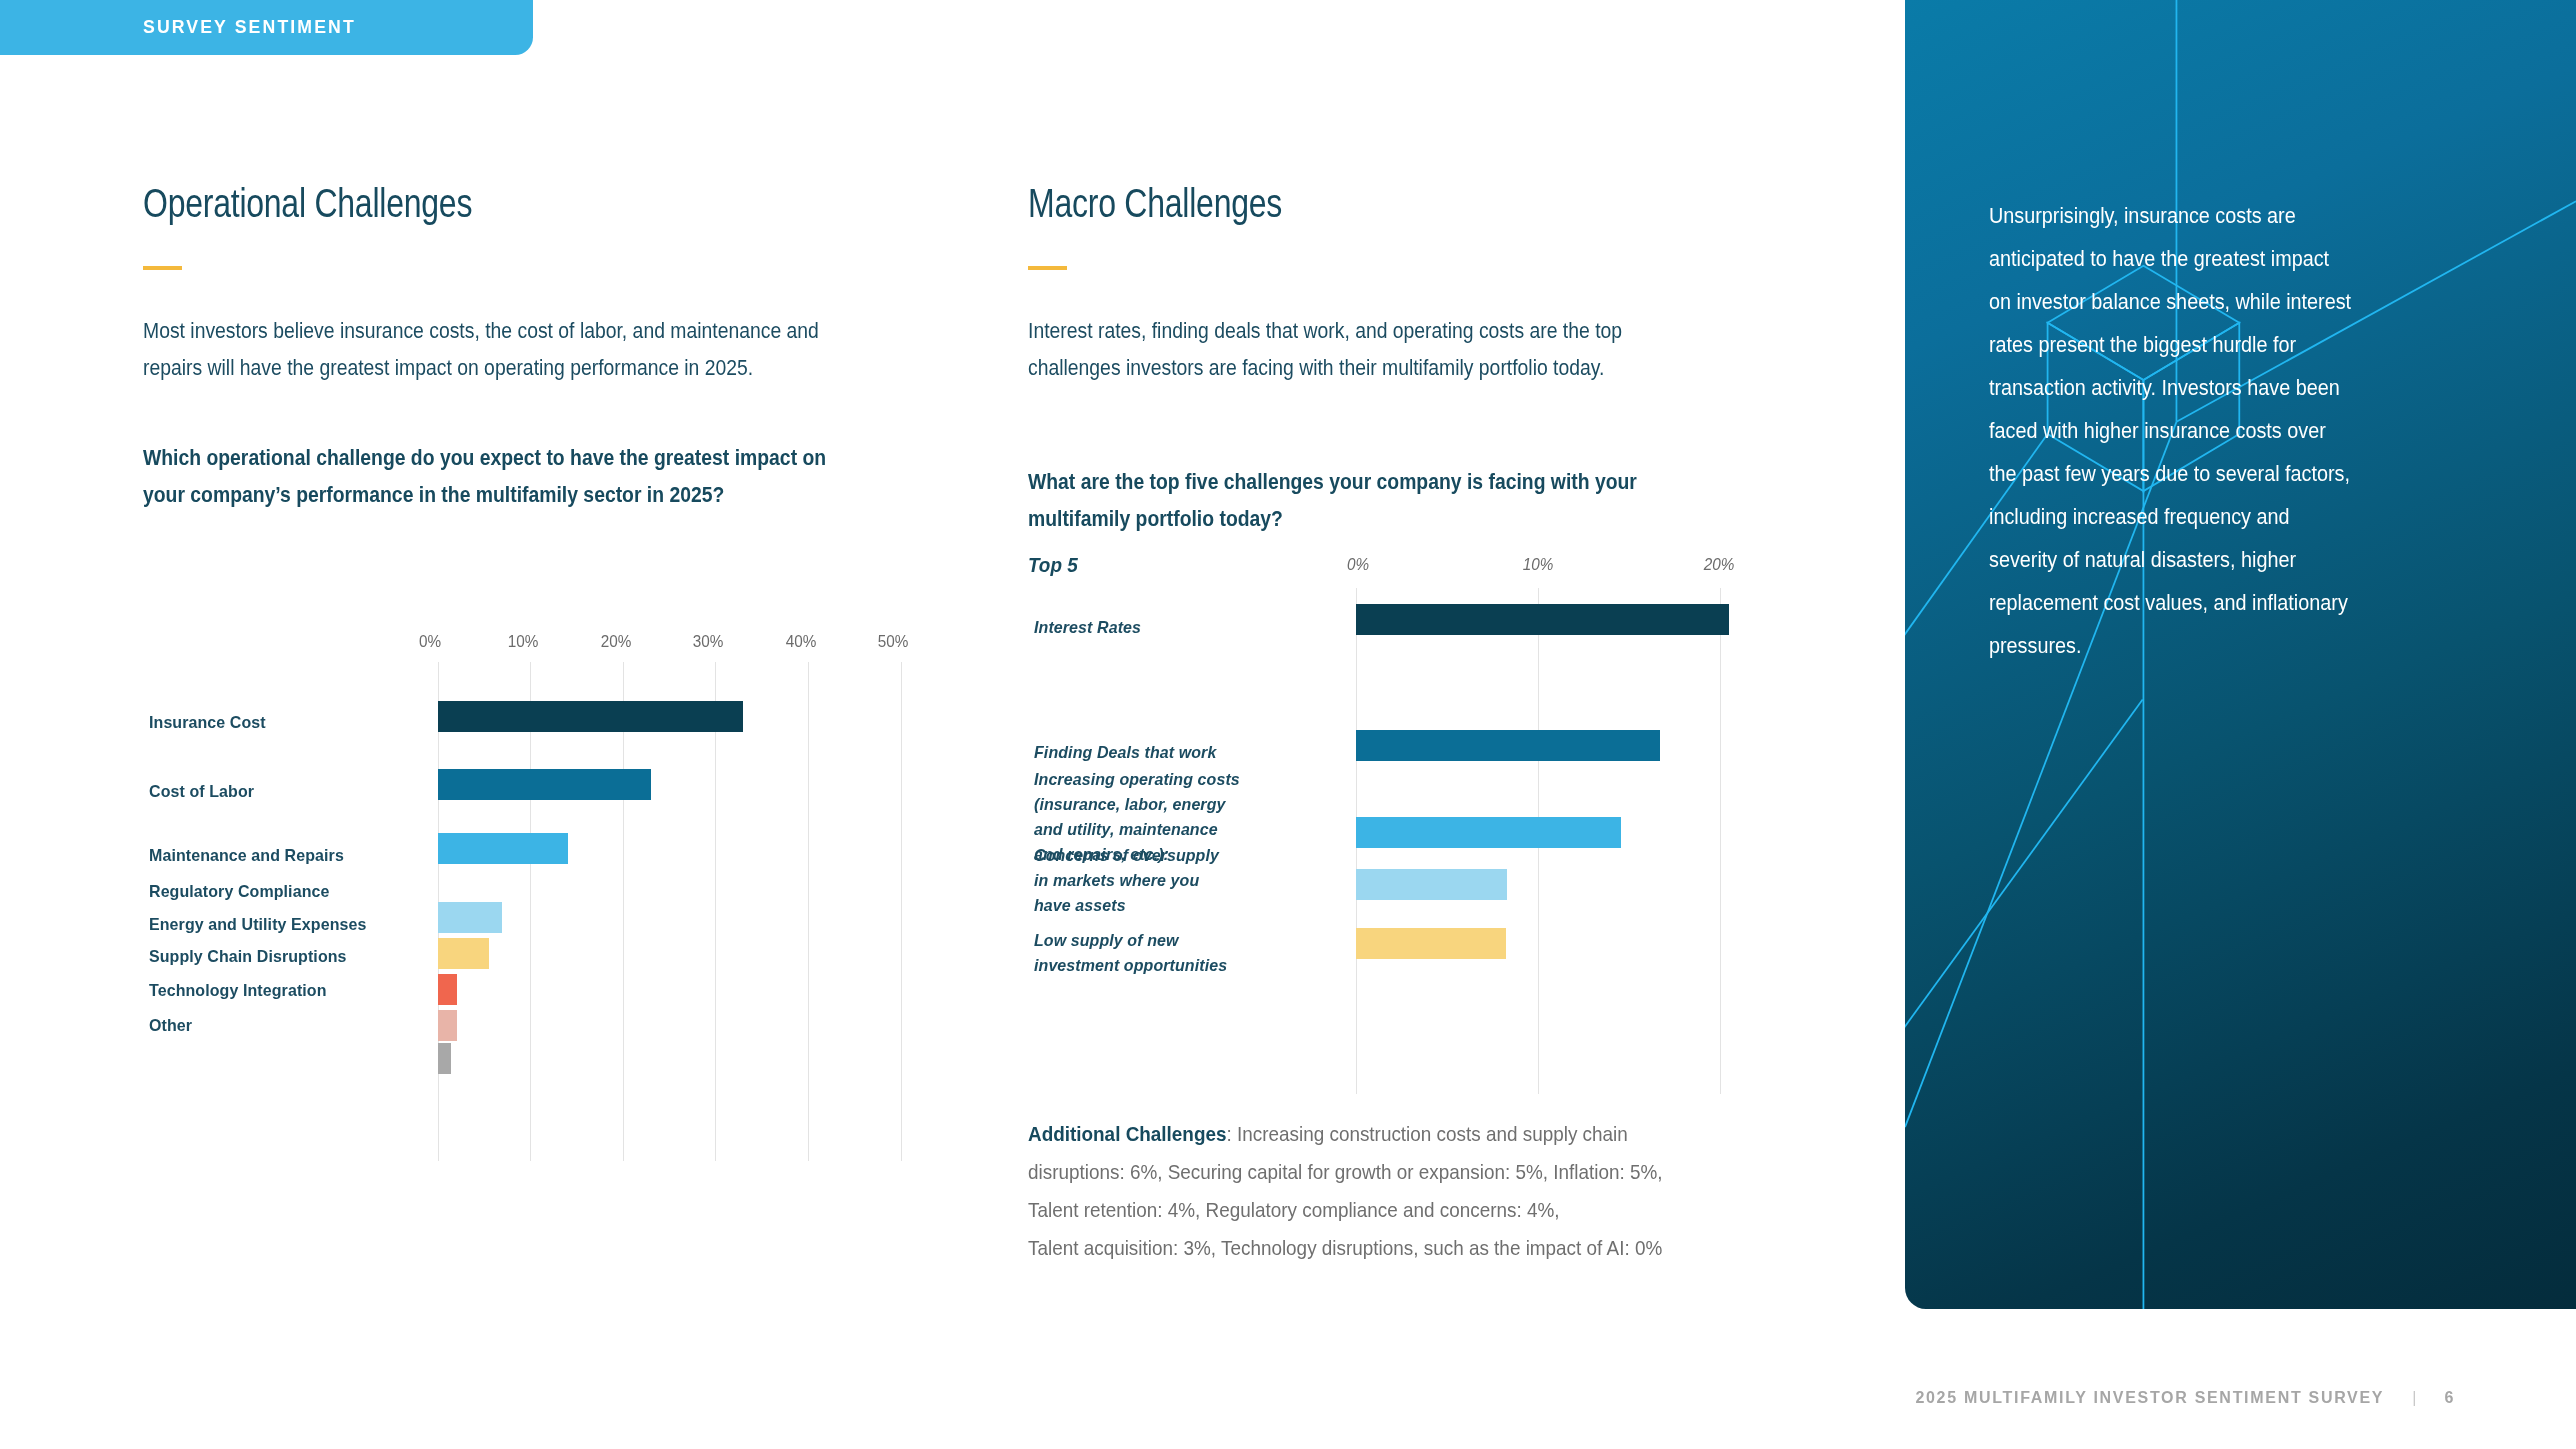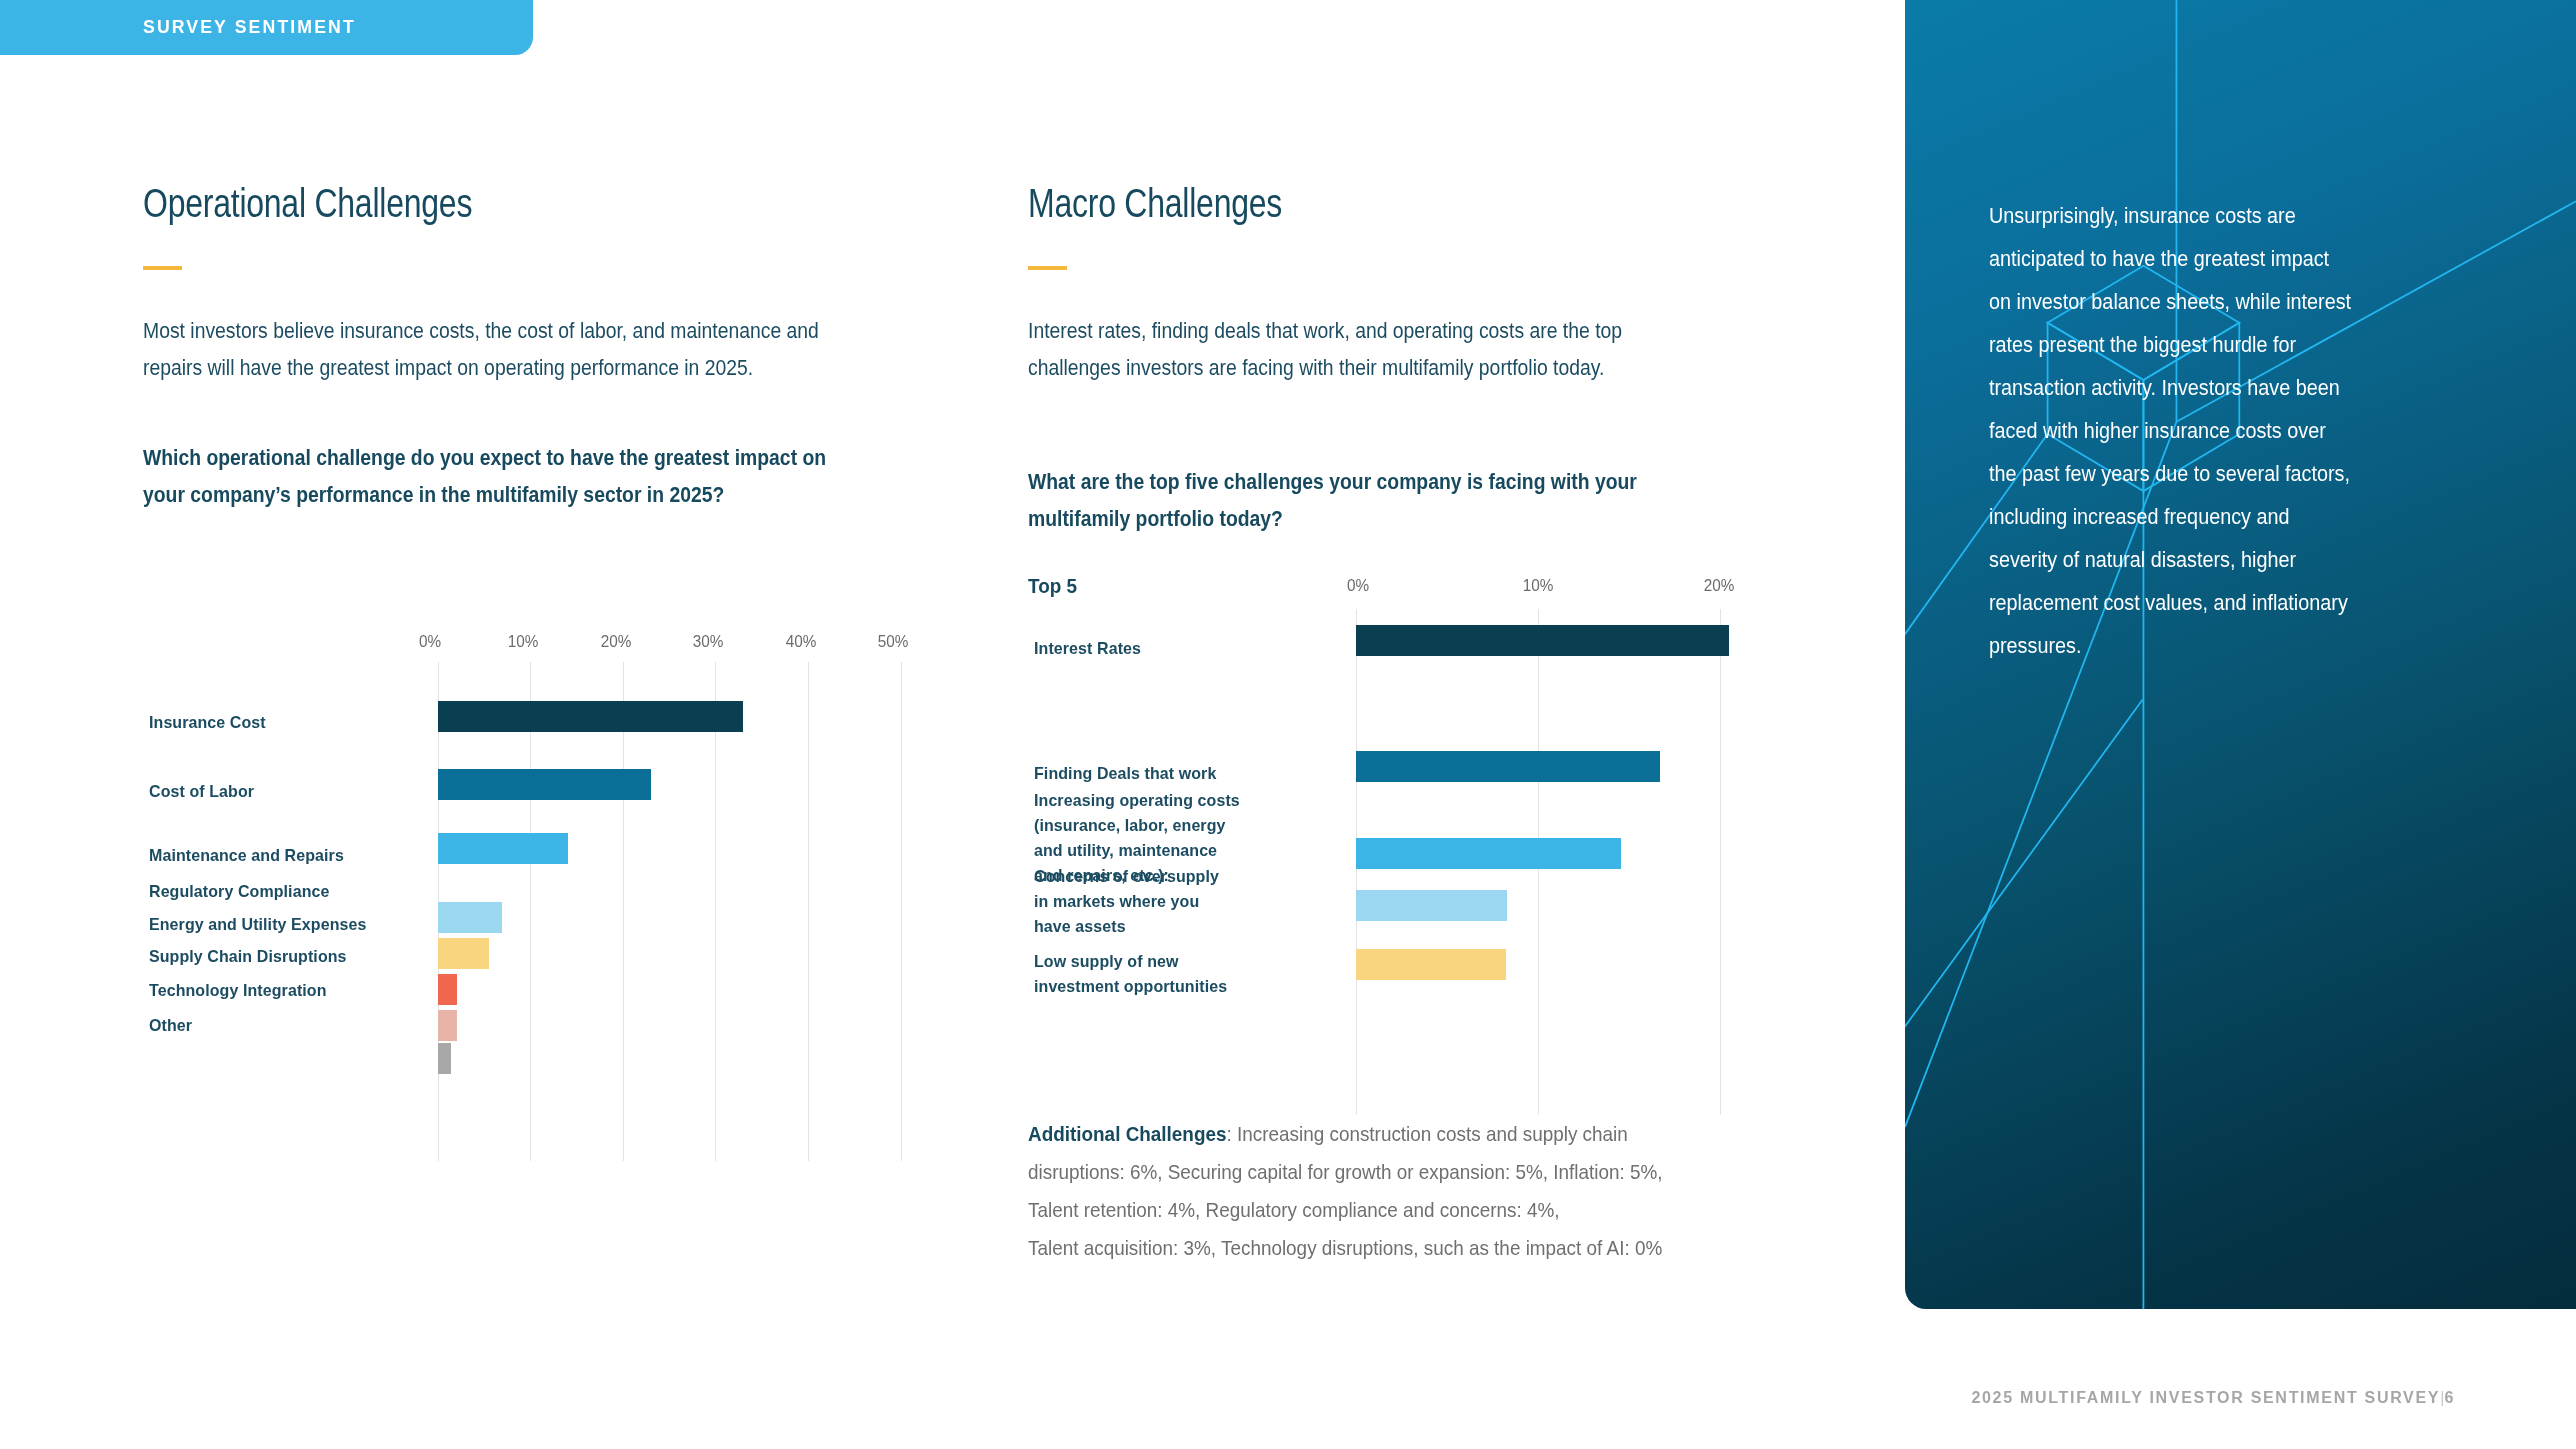--- a/index.html
+++ b/index.html
@@ -131,21 +131,21 @@
     color:#ffffff;
     font-weight:400;
     transform:scaleX(0.9);
     transform-origin:left top;
   }
 
   
   .footer{
     position:absolute;
     right:121px; bottom:42px;
-    display:flex; gap:0;
+    display:flex; gap:28px;
     font-size:16px; font-weight:700;
     letter-spacing:1.7px;
     color:#a6a6a6;
     white-space:nowrap;
   }
   .footer-div{ color:#c9c9c9; font-weight:400; letter-spacing:0; }
 </style>
 </head>
 <body>
 
@@ -210,21 +210,21 @@
 
 <div class="col col-right">
 
   <div class="sec-title" style="left:0; top:181px;">Macro Challenges</div>
   <div class="rule" style="left:0; top:266px;"></div>
 
   <div class="body-text" style="left:0; top:312px; width:676px;">Interest rates, finding deals that work, and operating costs are the top challenges investors are facing with their multifamily portfolio today.</div>
 
   <div class="body-text bold" style="left:0; top:463px; width:708px;">What are the top five challenges your company is facing with your multifamily portfolio today?</div>
 
-  <div class="chart" style="left:0; top:564px; width:805px; height:555px;">
+  <div class="chart" style="left:0; top:543px; width:805px; height:555px;font-style:italic;">
 
     <div class="top5" style="left:0; top:9.7px;">Top 5</div>
 
     <div class="axis-lab" style="left:330px; top:12px;">0%</div>
     <div class="axis-lab" style="left:510px; top:12px;">10%</div>
     <div class="axis-lab" style="left:691px; top:12px;">20%</div>
 
     <div class="gridline" style="left:328px; top:45px; height:506px;"></div>
     <div class="gridline" style="left:510px; top:45px; height:506px;"></div>
     <div class="gridline" style="left:692px; top:45px; height:506px;"></div>

